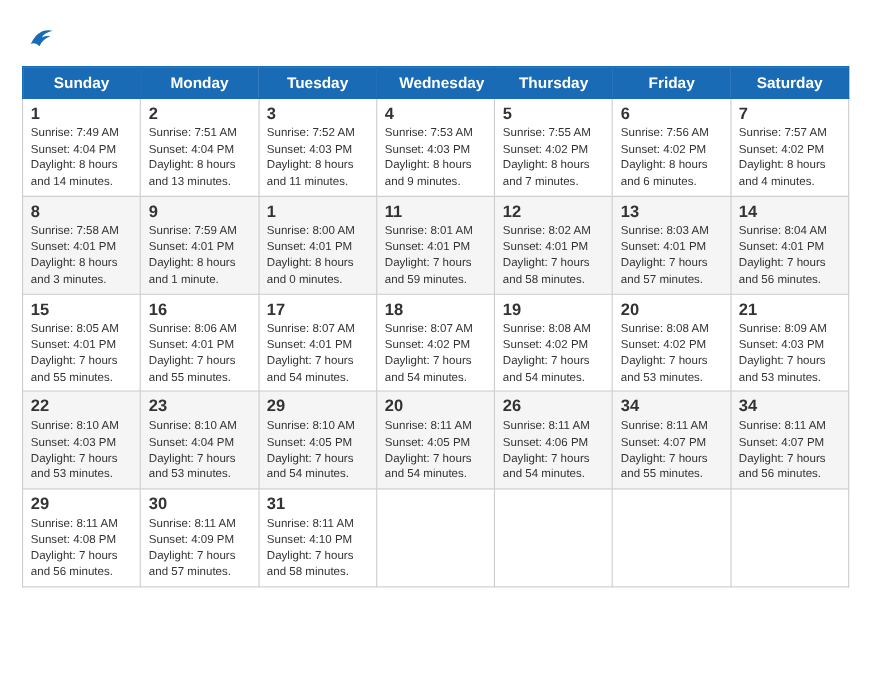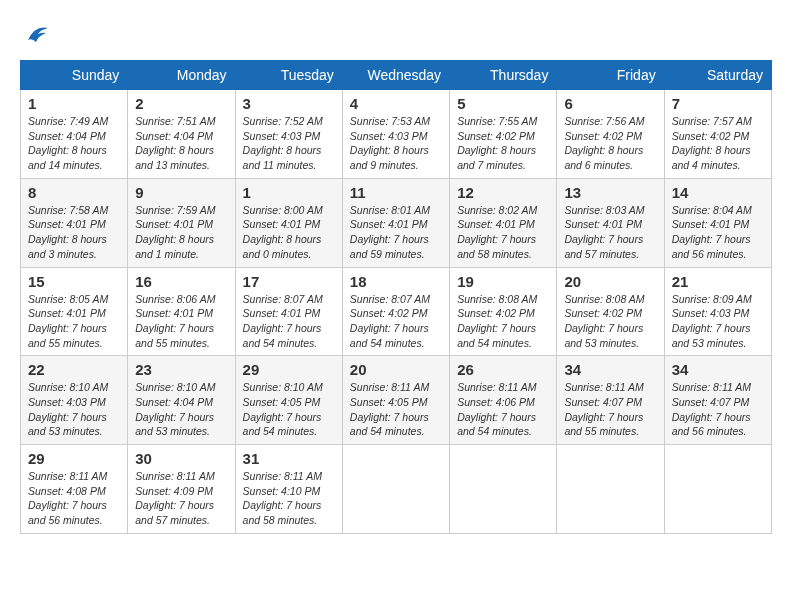--- a/index.html
+++ b/index.html
@@ -38,24 +38,24 @@
       color: #555;
     }
     .calendar-table {
       width: 100%;
       border-collapse: collapse;
       table-layout: fixed;
     }
     .calendar-table th {
       background-color: #1a6bb5;
       color: #fff;
-      text-align: right;
-      padding: 6px 8px;
+      text-align: center;
+      padding: 6px 20px;
       font-size: 14px;
-      font-weight: normal;
+      font-weight: bold;
       border: 1px solid #1a6bb5;
     }
     .calendar-table td {
       border: 1px solid #ccc;
       vertical-align: top;
       padding: 5px 7px;
       font-size: 11px;
       color: #333;
       background: #fff;
       height: 82px;
@@ -67,21 +67,20 @@
       font-size: 15px;
       font-weight: bold;
       color: #333;
       display: block;
       margin-bottom: 2px;
     }
     .day-info {
       font-size: 10.5px;
       line-height: 1.4;
       color: #333;
-      font-style: italic;
     }
     .empty-cell {
       background: #fff !important;
     }
   </style>
 </head>
 <body>
 
 <div class="header-area">
   <div class="logo">

